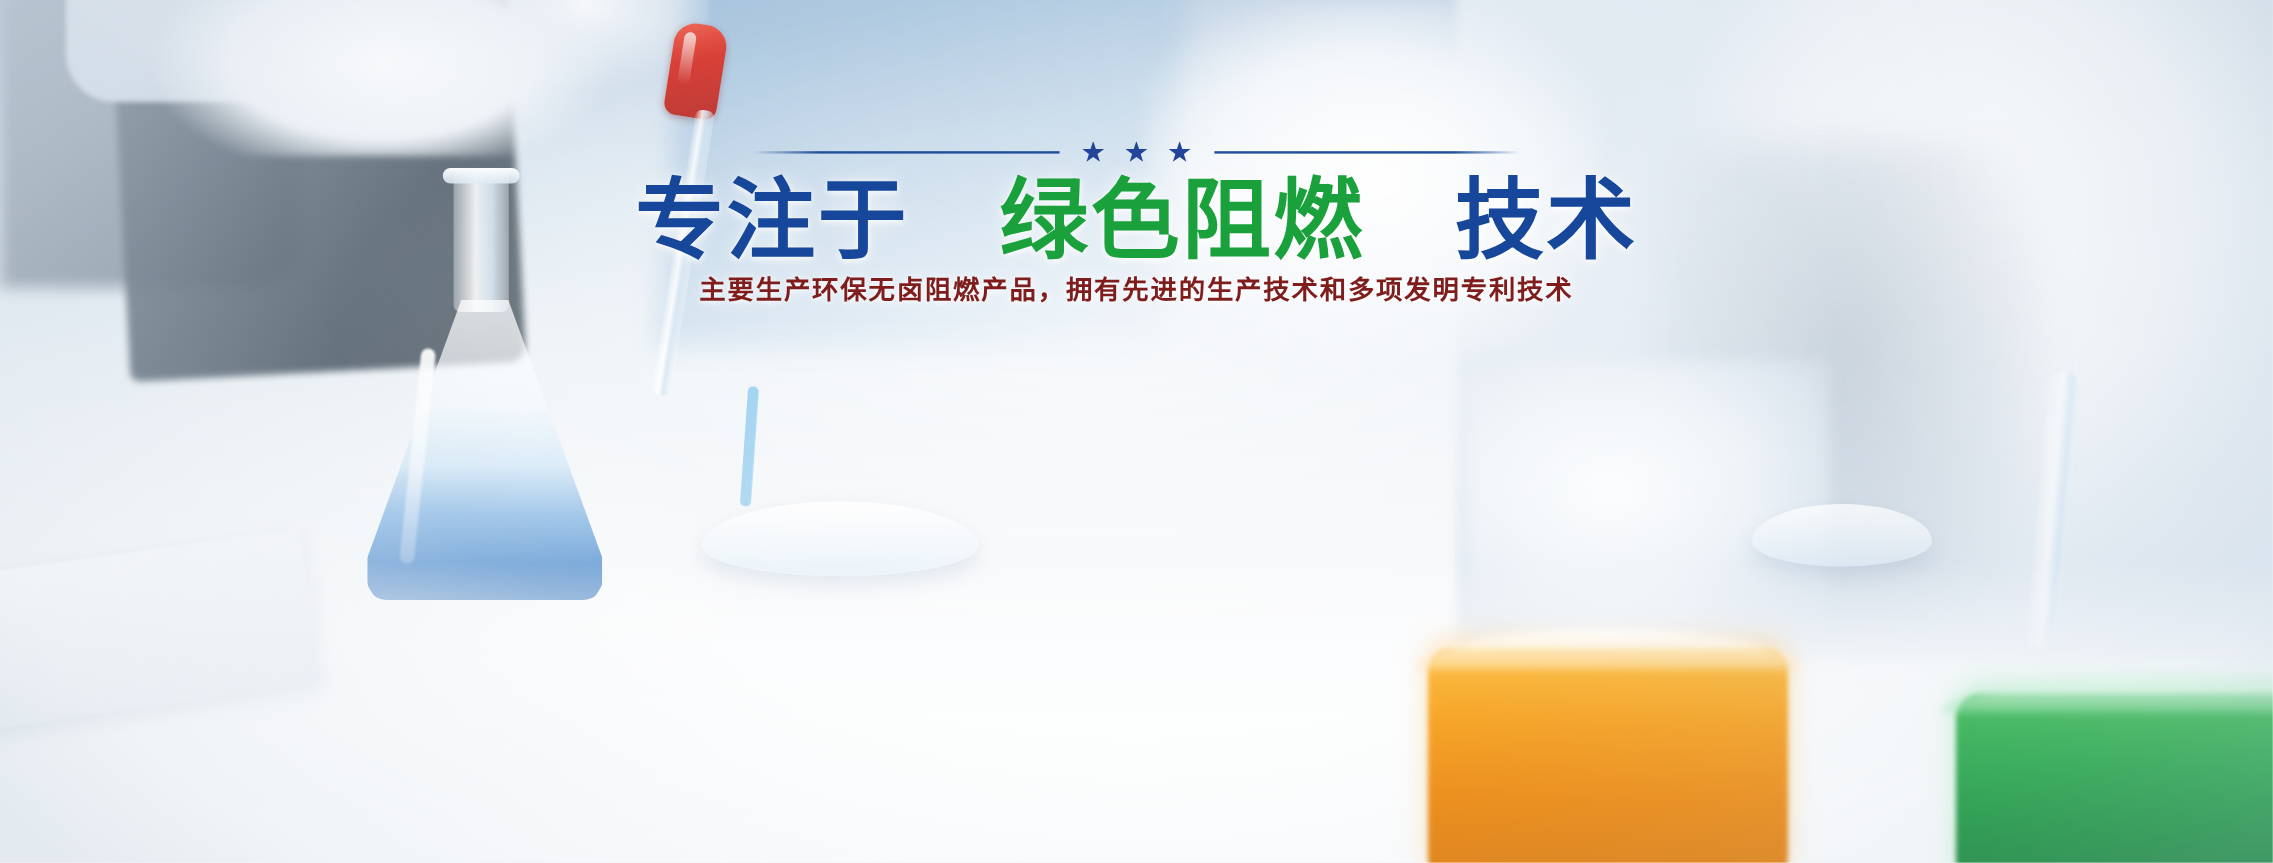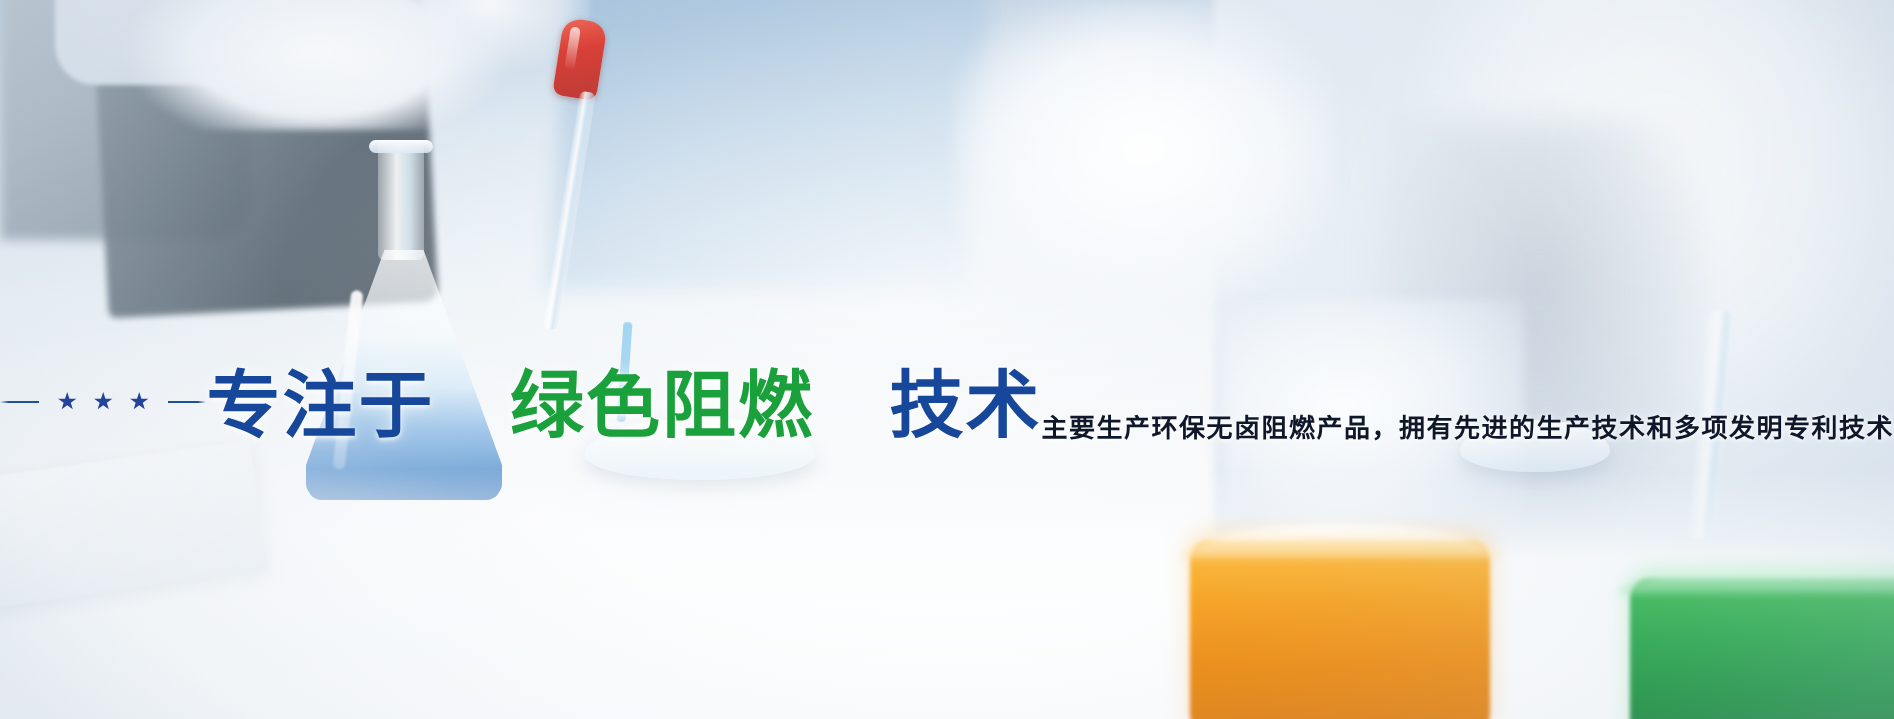--- a/index.html
+++ b/index.html
@@ -197,22 +197,22 @@
       radial-gradient(ellipse 700px 360px at 12% 78%,rgba(255,255,255,.5) 0%,rgba(255,255,255,0) 72%);
   }
   .bg-vignette{
     position:absolute;inset:0;
     background:radial-gradient(ellipse 1150px 620px at 50% 46%,rgba(255,255,255,0) 45%,rgba(186,203,219,.20) 85%,rgba(170,190,208,.32) 100%);
   }
 
   
   .content{
     position:absolute;inset:0;
-    display:flex;flex-direction:row;align-items:center;
-    padding-top:92px;
+    display:flex;flex-direction:column;align-items:center;
+    padding-top:116px;
     text-align:center;
   }
 
   
   .divider{
     display:flex;align-items:center;justify-content:center;gap:0;
     width:640px;height:22px;margin-bottom:8px;
   }
   .divider .rule{
     height:2px;flex:1 1 auto;
@@ -244,22 +244,22 @@
   .subline{
     font-family:"Liberation Sans","DejaVu Sans",sans-serif;
     font-weight:700;font-size:28px;letter-spacing:.9px;
     color:#1d4b95;margin-top:14px;white-space:nowrap;
     text-shadow:0 1px 3px rgba(255,255,255,.9);
   }
 
   
   .tagline{
     font-family:"DejaVu Sans","Liberation Sans",sans-serif;
-    font-weight:700;font-size:26px;letter-spacing:1.5px;
-    color:#0f172a;margin-top:40px;white-space:nowrap;
+    font-weight:700;font-size:22px;letter-spacing:1.5px;
+    color:#7f1d1d;white-space:nowrap;
     text-shadow:0 1px 4px rgba(255,255,255,.95),0 0 12px rgba(255,255,255,.8);
   }
 </style>
 </head>
 <body>
 
 <div class="banner">
 
   <div class="bg">
     <div class="bg-base"></div>

